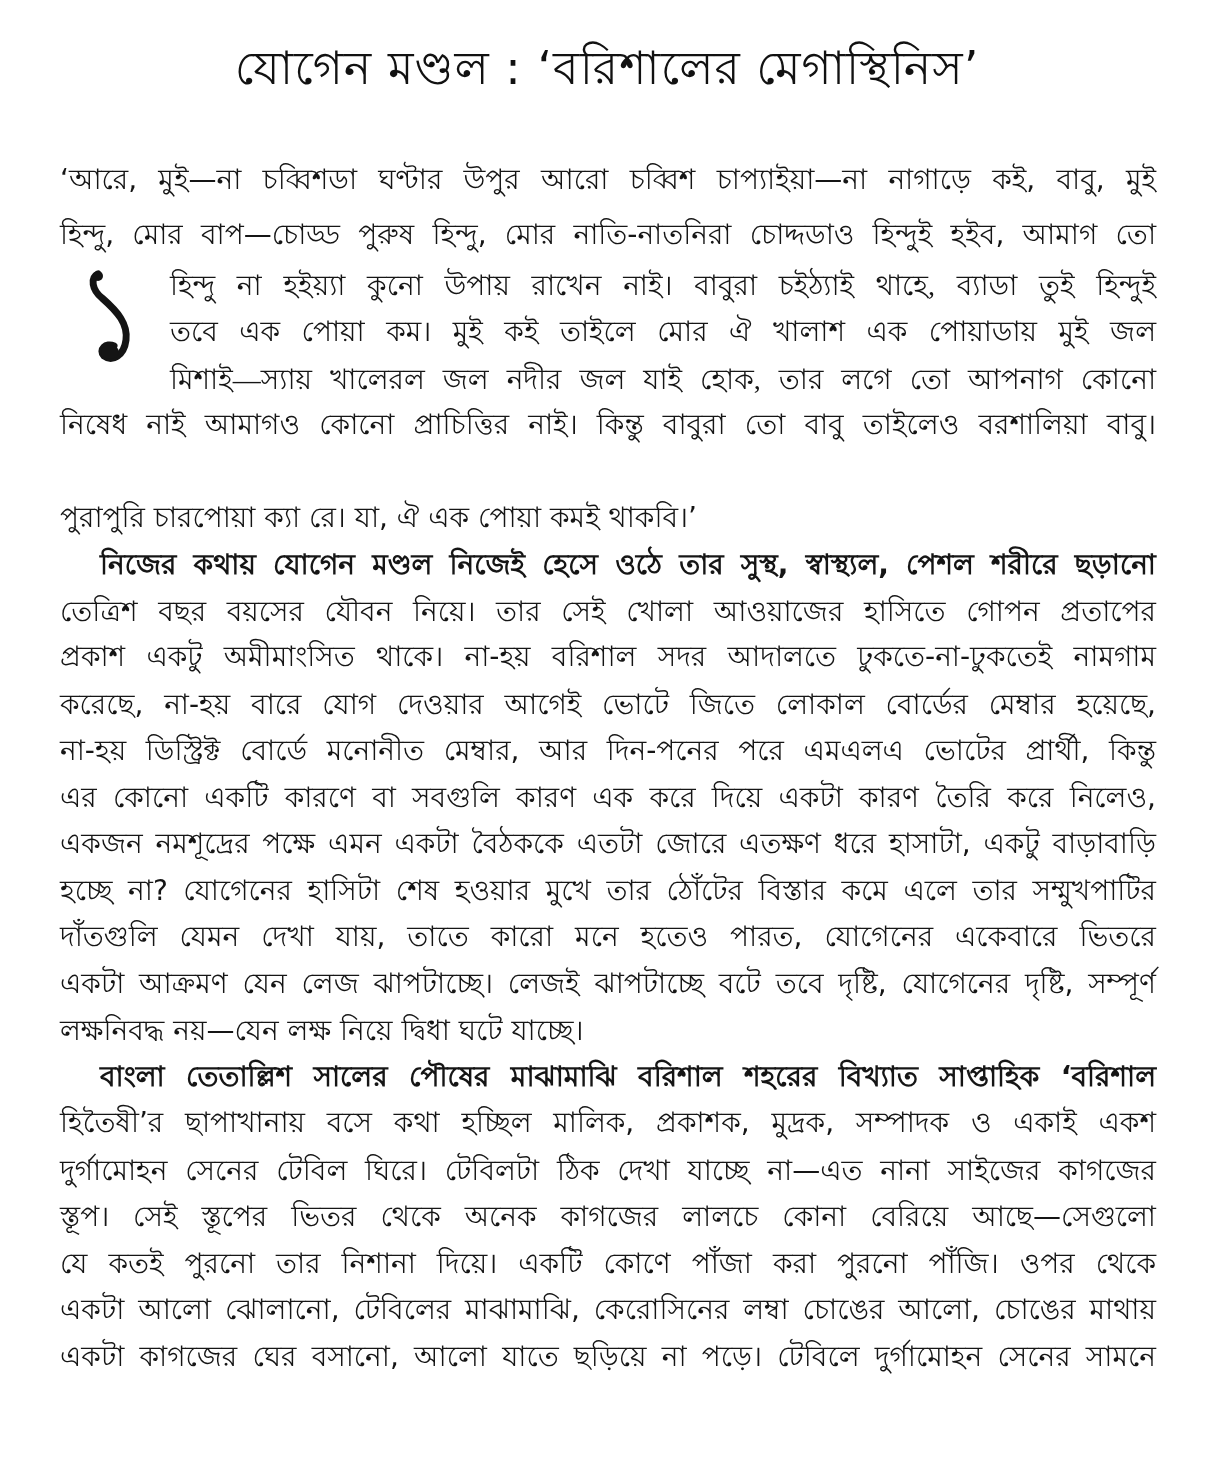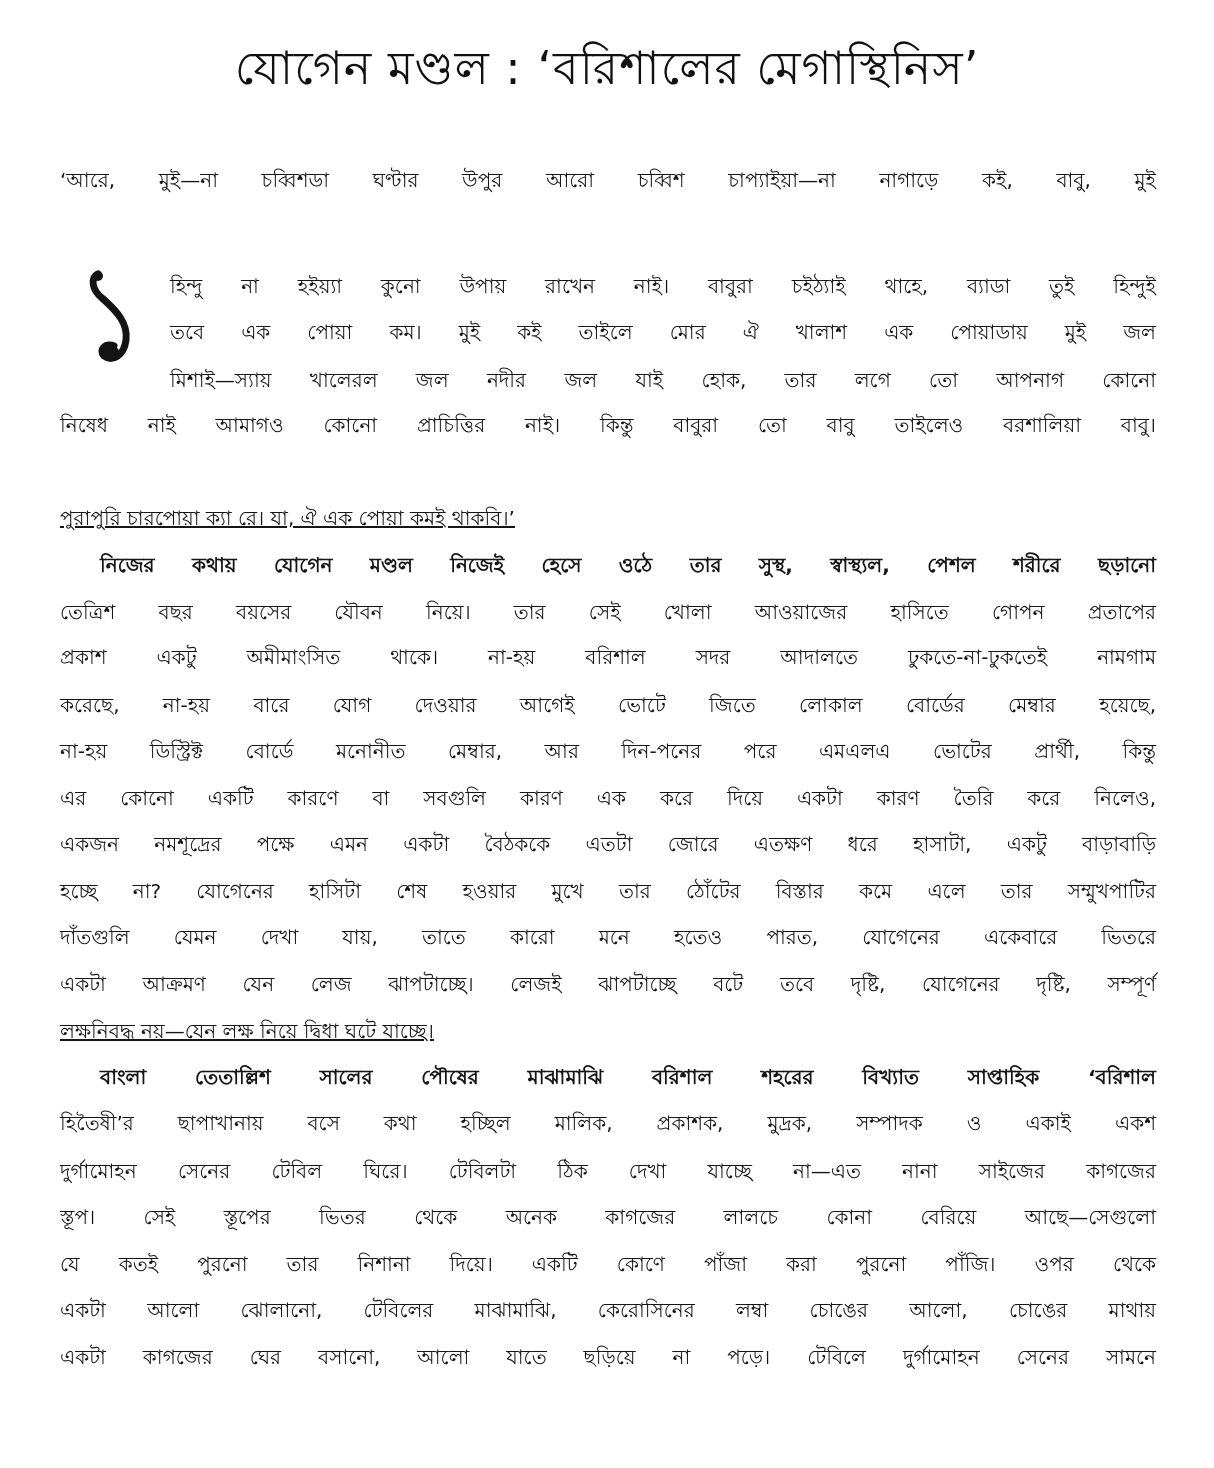--- a/index.html
+++ b/index.html
@@ -8,44 +8,45 @@
     font-family: "DejaVu Sans", "Liberation Sans", sans-serif;
     color: #141414;
   }
   .page { position: absolute; left: 0; top: 0; width: 1214px; height: 1468px; padding-left: 44px; }
   .title {
     position: absolute; top: 38px; left: 0; width: 1214px; text-align: center;
     font-size: 46px; line-height: 60px; letter-spacing: 1px; color: #111;
   }
   .line {
     position: absolute; left: 60px; width: 1096px; height: 46px;
-    font-size: 20px; line-height: 46px; white-space: nowrap;
+    font-size: 28px; line-height: 46px; white-space: nowrap;
     text-align: justify; text-align-last: justify; color: #151515;
   }
-  .line.indent-drop { left: 170px; width: 986px; }
+  .line.indent-drop { left: 170px; width: 986px; font-family: Liberation Serif, serif; }
   .line.para-start { left: 100px; width: 1056px; font-weight: bold; }
-  .line.last { text-align-last: left; text-decoration: underline; }
+  .line.last { text-align-last: left; }
   .dropcap {
     position: absolute; left: 84px; top: 268px; width: 60px; height: 100px;
   }
 </style>
 </head>
 <body>
 
 <div class="page">
 
   <div class="title">যোগেন মণ্ডল : ‘বরিশালের মেগাস্থিনিস’</div>
 
   <svg class="dropcap" viewBox="0 0 60 100">
     <path d="M14 6 C 6 10, 8 22, 18 30 C 34 44, 44 56, 42 72 C 40 88, 28 94, 20 88 C 14 82, 22 74, 30 78" fill="none" stroke="#141414" stroke-width="7" stroke-linecap="round"></path>
     <circle cx="14" cy="8" r="5" fill="#141414"></circle>
     <ellipse cx="26" cy="84" rx="9" ry="7" fill="#141414"></ellipse>
   </svg>
 
   <div class="line" style="top:157px">‘আরে, মুই—না চব্বিশডা ঘণ্টার উপুর আরো চব্বিশ চাপ্যাইয়া—না নাগাড়ে কই, বাবু, মুই</div>
+  <div class="line" style="top:212px">হিন্দু, মোর বাপ—চোড্ড পুরুষ হিন্দু, মোর নাতি-নাতনিরা চোদ্দডাও হিন্দুই হইব, আমাগ তো</div>
   <div class="line indent-drop" style="top:263px">হিন্দু না হইয়্যা কুনো উপায় রাখেন নাই। বাবুরা চইঠ্যাই থাহে, ব্যাডা তুই হিন্দুই</div>
   <div class="line indent-drop" style="top:309px">তবে এক পোয়া কম। মুই কই তাইলে মোর ঐ খালাশ এক পোয়াডায় মুই জল</div>
   <div class="line indent-drop" style="top:357px">মিশাই—স্যায় খালেরল জল নদীর জল যাই হোক, তার লগে তো আপনাগ কোনো</div>
   <div class="line" style="top:402px">নিষেধ নাই আমাগও কোনো প্রাচিত্তির নাই। কিন্তু বাবুরা তো বাবু তাইলেও বরশালিয়া বাবু।</div>
   <div class="line last" style="top:495px">পুরাপুরি চারপোয়া ক্যা রে। যা, ঐ এক পোয়া কমই থাকবি।’</div>
 
   <div class="line para-start" style="top:542px">নিজের কথায় যোগেন মণ্ডল নিজেই হেসে ওঠে তার সুস্থ, স্বাস্থ্যল, পেশল শরীরে ছড়ানো</div>
   <div class="line" style="top:589px">তেত্রিশ বছর বয়সের যৌবন নিয়ে। তার সেই খোলা আওয়াজের হাসিতে গোপন প্রতাপের</div>
   <div class="line" style="top:634px">প্রকাশ একটু অমীমাংসিত থাকে। না-হয় বরিশাল সদর আদালতে ঢুকতে-না-ঢুকতেই নামগাম</div>
   <div class="line" style="top:682px">করেছে, না-হয় বারে যোগ দেওয়ার আগেই ভোটে জিতে লোকাল বোর্ডের মেম্বার হয়েছে,</div>

